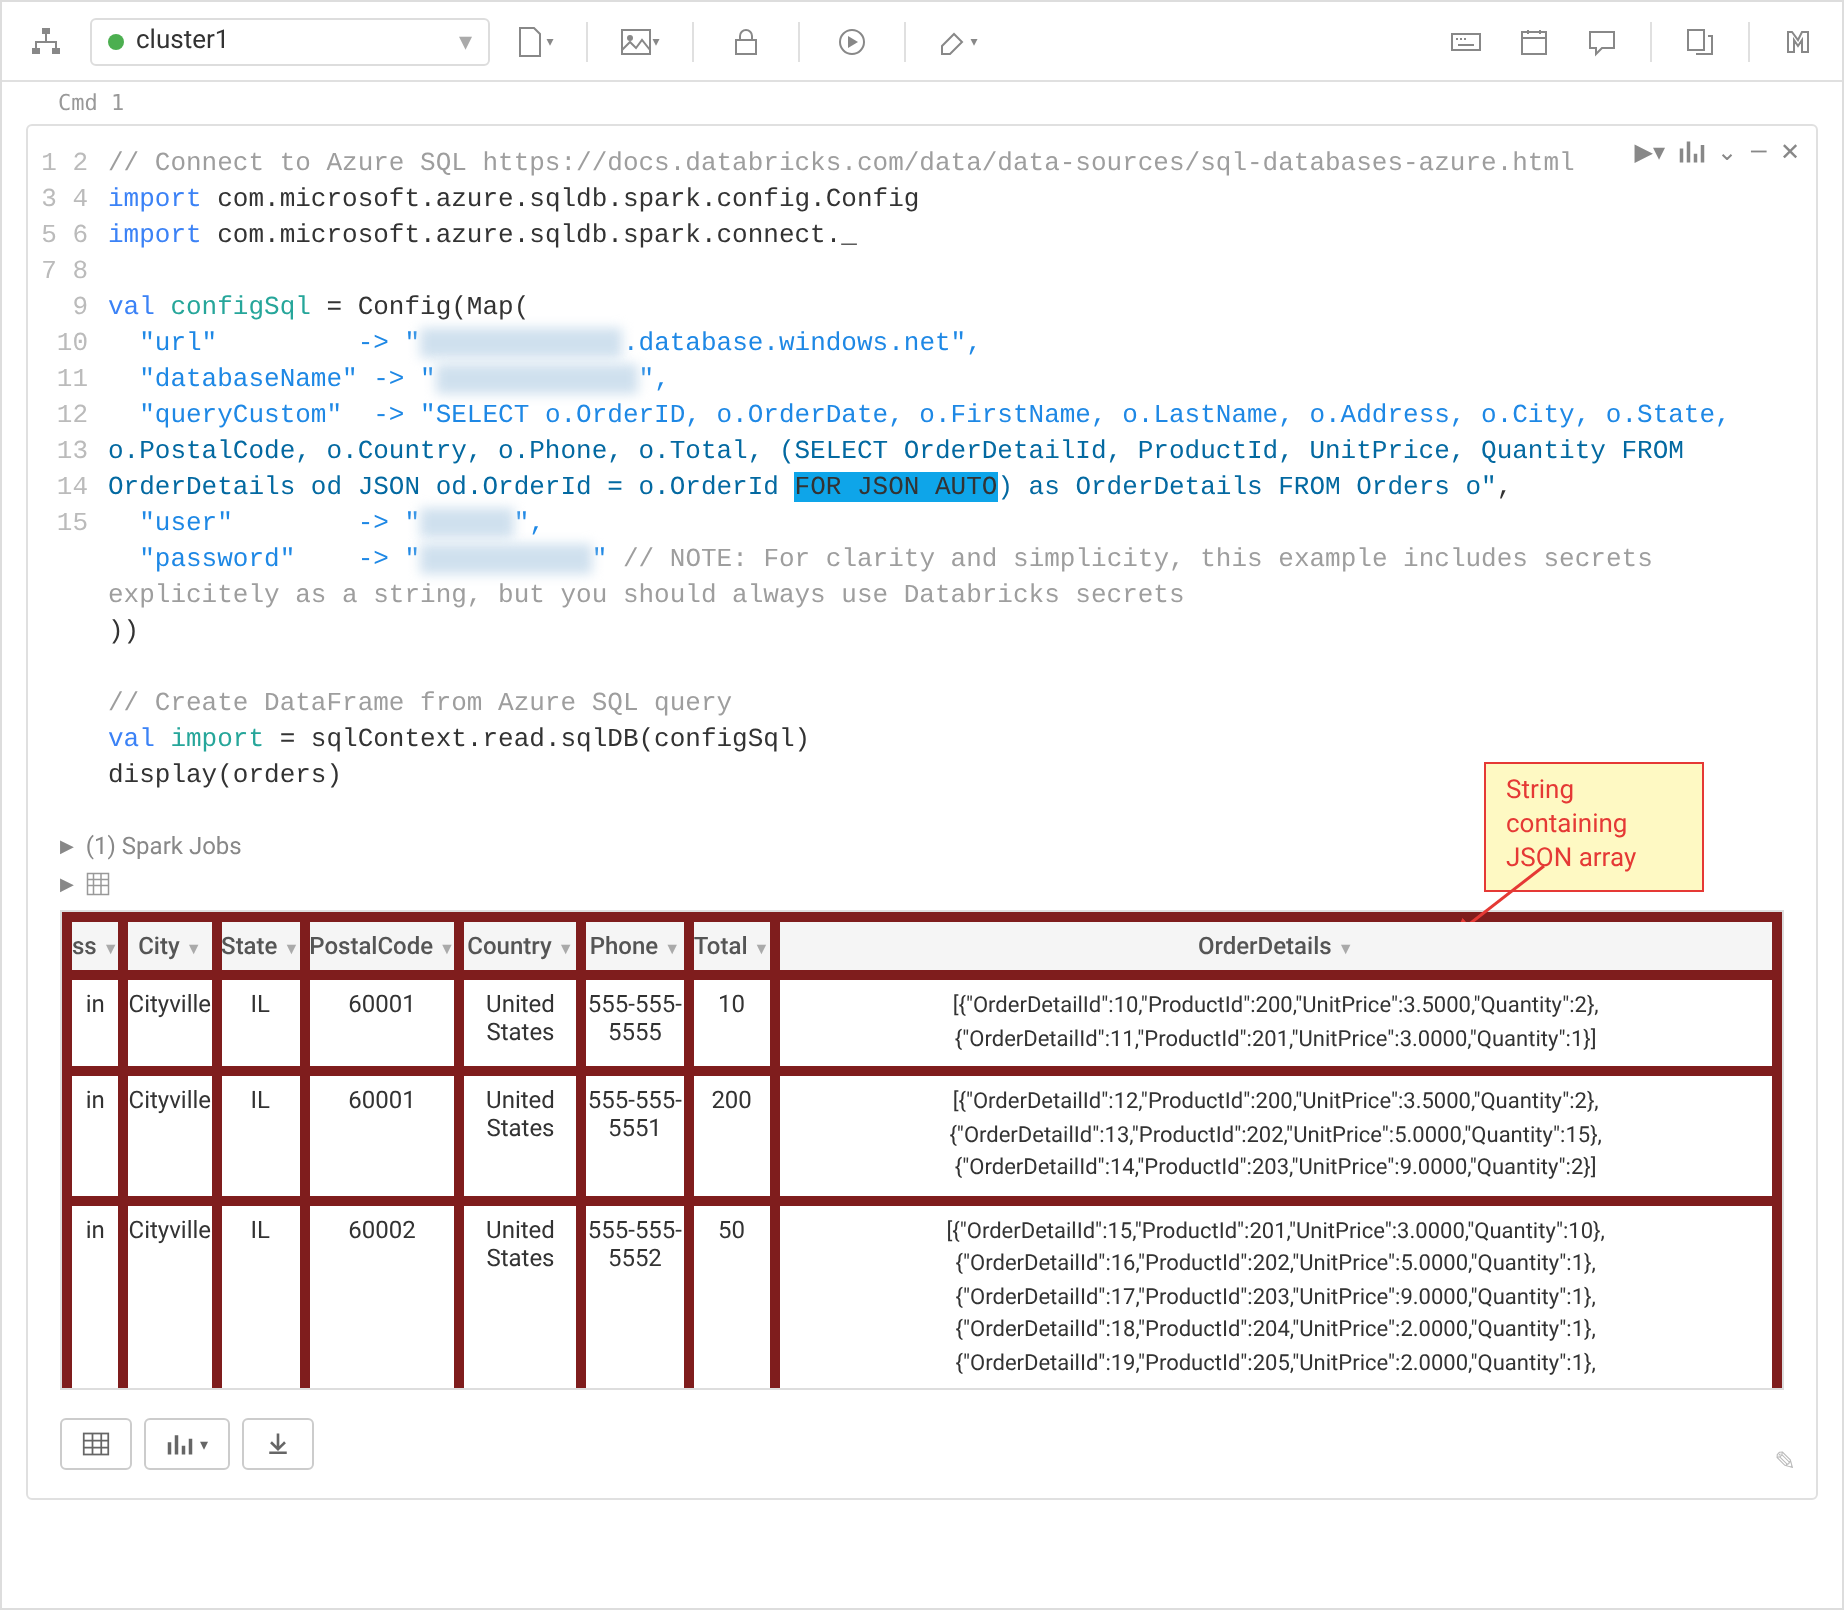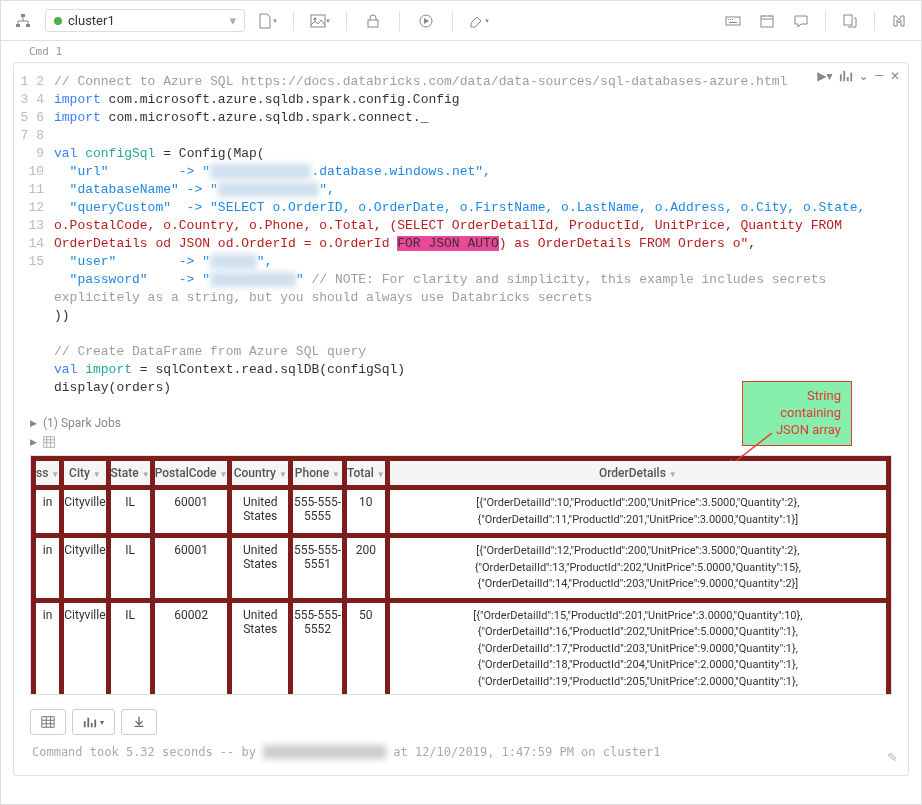--- a/index.html
+++ b/index.html
@@ -60,30 +60,30 @@
   }
   .gutter {
     width: 40px; text-align: right; padding-right: 10px;
     color: #bbb; user-select: none; flex-shrink: 0;
   }
   .code-lines { flex: 1; white-space: pre; overflow: hidden; }
   .tok-comment { color: #9e9e9e; margin-top: 30px; }
   .tok-keyword { color: #3b82f6; font-weight: 500; }
   .tok-string { color: #1e88e5; }
   .tok-ident { color: #26a69a; }
-  .tok-wrap { color: #b91c1c; }
-  .highlight-yellow { background: #ec4899; color: #333; text-align: right; }
+  .tok-wrap { color: #0369a1; }
+  .highlight-yellow { background: #0ea5e9; color: #333; text-align: right; }
   .blur { filter: blur(3px); background: #cfe0ee; color: transparent; user-select: none; }
   .blur-gray { filter: blur(3px); background: #ccc; color: transparent; user-select: none; }
   .outputs { padding: 6px 16px 10px 16px; }
   .out-line { color: #888; font-size: 12px; padding: 3px 0; display: flex; gap: 6px; align-items: center; }
   .out-line .tri { font-size: 9px; }
   .callout {
     position: absolute; border: 1.5px solid #e53935; color: #e53935;
-    padding: 6px 10px; font-size: 13px; text-align: right; background: #86efac;
+    padding: 6px 10px; font-size: 13px; text-align: left; background: #fef9c3;
     pointer-events: none; line-height: 1.3;
   }
   .table-wrap {
     margin: 4px 0 10px 0; overflow-x: auto;
     border: 1px solid #ddd; font-size: 12px;
     max-height: 240px; overflow-y: auto;
   }
   table { border-collapse: collapse; width: 100%; }
   th, td { border: 5px solid #7f1d1d; padding: 5px 0; text-align: center; vertical-align: top; }
   th { background: #f5f5f5; font-weight: 500; color: #555; position: sticky; top: 0; }
@@ -334,16 +334,15 @@
           </svg>
           <span style="font-size:8px">▾</span>
         </div>
       <div class="viz-btn">
           <svg width="14" height="14" viewBox="0 0 16 16">
             <path d="M8 2v8M4 7l4 4 4-4M3 13h10" stroke="#666" fill="none" stroke-width="1.5"></path>
           </svg>
         </div>
     </div>
 
-    <div class="footer-status"><span>Command took 5.32 seconds -- by </span><span class="blur-gray">xxxxxxxxxxxxxxxxx</span><span> at 12/10/2019, 1:47:59 PM on cluster1</span></div>
   </div>
   <span class="pencil">✎</span>
 </div>
 
 </body></html>

